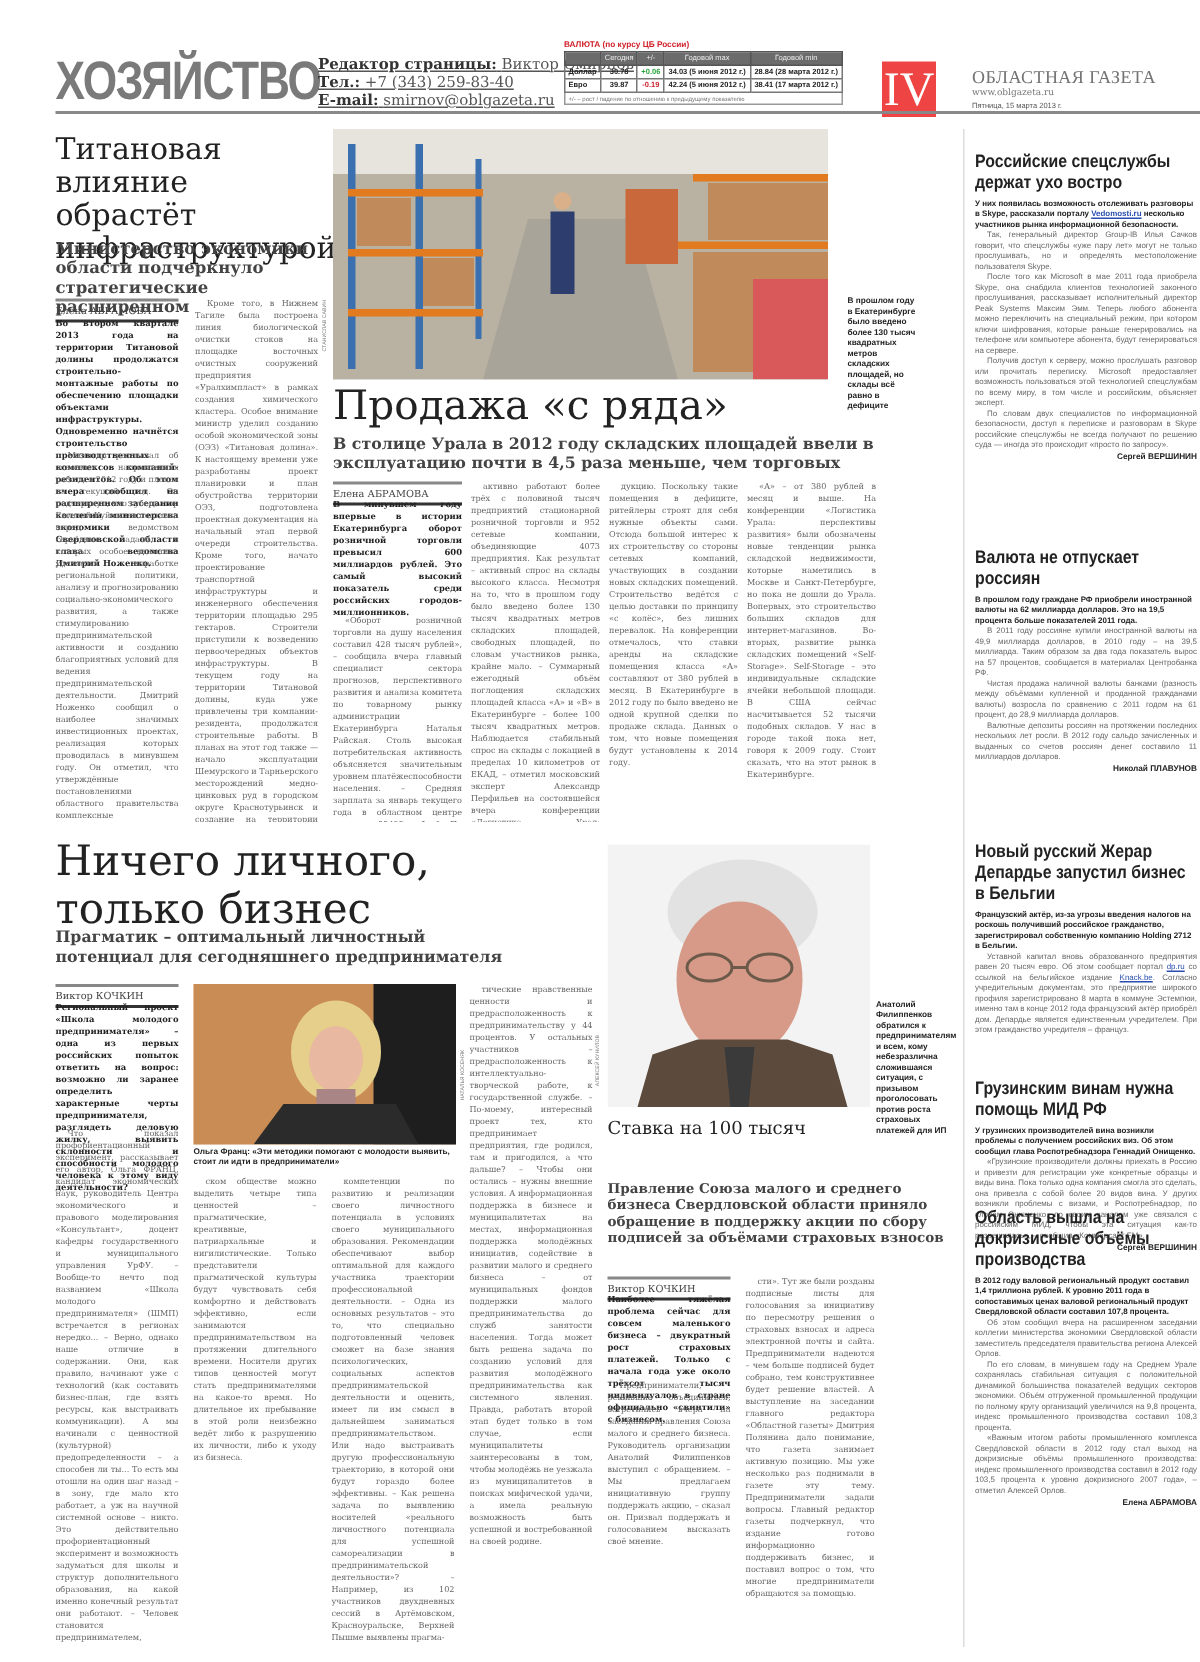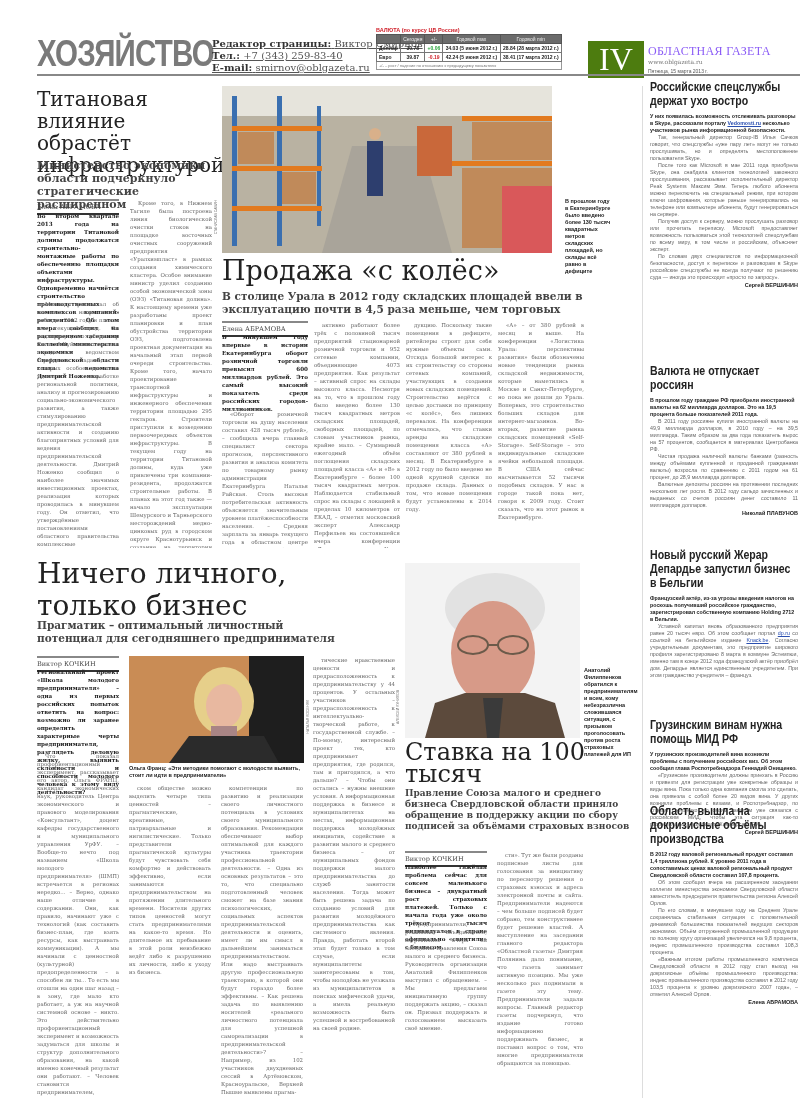--- a/index.html
+++ b/index.html
@@ -17,22 +17,22 @@
   .fx { left: 376px; top: 27px; width: 186px; }
   .fx-title { font-family: "Liberation Sans", sans-serif; font-weight: bold; font-size: 5.5px; color: #d0202a; margin-bottom: 1px; }
   .fx table { border-collapse: collapse; width: 100%; font-family: "Liberation Sans", sans-serif; font-size: 5px; }
   .fx th { background: #6b6b6b; color: #eee; font-weight: normal; padding: 1px 2px; border: 1px solid #555; }
   .fx td { border: 1px solid #777; padding: 1px 2px; text-align: center; font-weight: bold; color: #222; }
   .fx td.up { color: #27a33a; }
   .fx td.down { color: #d0202a; }
   .fx td.name { text-align: left; }
   .fx-note { font-size: 4px; color: #777; font-family: "Liberation Sans", sans-serif; border: 1px solid #999; border-top: none; padding: 1px 2px; }
 
-  .page-num { left: 588px; top: 41px; width: 56px; height: 37px; background: #4d7c0f; color: #fff; font-family: "Liberation Serif", serif; font-size: 32px; text-align: center; line-height: 37px; }
-  .paper-name { left: 648px; top: 44px; font-family: "Liberation Serif", serif; font-size: 12px; color: #8b5cf6; letter-spacing: 0.3px; }
+  .page-num { left: 588px; top: 41px; width: 36px; height: 37px; background: #ef4444; color: #fff; font-family: "Liberation Serif", serif; font-size: 32px; text-align: center; line-height: 37px; }
+  .paper-name { left: 648px; top: 44px; font-family: "Liberation Serif", serif; font-size: 12px; color: #737373; letter-spacing: 0.3px; }
   .paper-url { left: 648px; top: 58px; font-size: 6px; color: #777; }
   .paper-date { left: 648px; top: 68px; font-family: "Liberation Sans", sans-serif; font-size: 5px; color: #555; }
 
   
   .headline-serif { font-family: "DejaVu Serif", serif; color: #222; font-weight: normal; }
   .deck { font-family: "DejaVu Serif", serif; color: #444; font-weight: bold; }
   .byline { font-family: "DejaVu Serif", serif; font-size: 6.5px; color: #444; border-top: 2px solid #888; border-bottom: 2px solid #333; padding: 2px 0; }
   .lead { font-family: "DejaVu Serif", serif; font-weight: bold; font-size: 5.6px; line-height: 8px; color: #222; text-align: justify; }
   .body-text { font-family: "DejaVu Serif", serif; font-size: 5.4px; line-height: 8px; color: #666; text-align: justify; text-indent: 8px; }
   .col-text { overflow: hidden; }
@@ -74,21 +74,21 @@
   .a3-col1 { left: 37px; top: 752px; width: 82px; height: 345px; }
   .a3-photo { left: 129px; top: 656px; width: 175px; height: 107px; overflow: hidden; background: linear-gradient(90deg, #c98c55 0%, #d8a274 45%, #7a5a44 70%, #1c1c1c 100%); }
   .a3-caption { left: 129px; top: 765px; width: 180px; font-family: "Liberation Sans", sans-serif; font-weight: bold; font-size: 5.5px; line-height: 7px; color: #222; }
   .a3-col2 { left: 129px; top: 784px; width: 82px; height: 313px; }
   .a3-col3 { left: 221px; top: 784px; width: 82px; height: 313px; }
   .a3-col4 { left: 313px; top: 656px; width: 82px; height: 441px; }
 
   
   .a4-photo { left: 405px; top: 563px; width: 175px; height: 175px; overflow: hidden; background: radial-gradient(circle at 50% 45%, #d9a393 0 28%, #ebebeb 29% 45%, #fafafa 60%); }
   .a4-caption { left: 584px; top: 667px; width: 50px; font-family: "Liberation Sans", sans-serif; font-weight: bold; font-size: 5.5px; line-height: 7px; color: #222; }
-  .a4-title { left: 405px; top: 741px; width: 200px; font-size: 24px; line-height: 22px; }
+  .a4-title { left: 405px; top: 741px; width: 200px; font-size: 12px; line-height: 22px; }
   .a4-deck { left: 405px; top: 788px; width: 230px; font-size: 9px; line-height: 11px; }
   .a4-byline { left: 405px; top: 851px; width: 82px; }
   .a4-lead { left: 405px; top: 863px; width: 82px; }
   .a4-col1b { left: 405px; top: 920px; width: 82px; height: 177px; }
   .a4-col2 { left: 497px; top: 851px; width: 86px; height: 246px; }
 
   .photo-credit { font-family: "Liberation Sans", sans-serif; font-size: 3.5px; color: #777; writing-mode: vertical-rl; transform: rotate(180deg); }
 </style>
 </head>
 <body>
@@ -172,59 +172,59 @@
     <polygon points="100,167 230,167 200,60 130,60" fill="#a9a49a"></polygon>
     <rect x="145" y="55" width="16" height="55" fill="#2d3e6e"></rect>
     <circle cx="153" cy="48" r="6" fill="#d9b08a"></circle>
     <rect x="195" y="40" width="35" height="50" fill="#c9683a"></rect>
     <rect x="280" y="100" width="50" height="67" fill="#d9585a"></rect>
   </svg>
 </div>
 <div class="abs photo-credit" style="left:214px;top:200px;">СТАНИСЛАВ САВИН</div>
 <div class="abs wh-caption">В прошлом году в Екатеринбурге было введено более 130 тысяч квадратных метров складских площадей, но склады всё равно в дефиците</div>
 
-<h1 class="abs headline-serif a2-title">Продажа «с колёс»</h1>
+<h1 class="abs headline-serif a2-title">Продажа «с ряда»</h1>
 <h2 class="abs deck a2-deck">В столице Урала в 2012 году складских площадей ввели в эксплуатацию почти в 4,5 раза меньше, чем торговых</h2>
 <div class="abs byline a2-byline">Елена АБРАМОВА</div>
 <p class="abs lead a2-lead">В минувшем году впервые в истории Екатеринбурга оборот розничной торговли превысил 600 миллиардов рублей. Это самый высокий показатель среди российских городов-миллионников.</p>
 <div class="abs col-text a2-col1b">
   <p class="body-text">«Оборот розничной торговли на душу населения составил 428 тысяч рублей», – сообщила вчера главный специалист сектора прогнозов, перспективного развития и анализа комитета по товарному рынку администрации Екатеринбурга Наталья Райская. Столь высокая потребительская активность объясняется значительным уровнем платёжеспособности населения. – Средняя зарплата за январь текущего года в областном центре достигла 33423 рублей. По этому показателю мы существенно обогнали соседние города, – отметила Наталья Райская. По её словам, на 1 января 2013 года обеспеченность торговыми площадями в Екатеринбурге — 1189 квадратных метров на тысячу жителей. У нас</p>
 </div>
 <div class="abs col-text a2-col2">
   <p class="body-text">активно работают более трёх с половиной тысяч предприятий стационарной розничной торговли и 952 сетевые компании, объединяющие 4073 предприятия. Как результат – активный спрос на склады высокого класса. Несмотря на то, что в прошлом году было введено более 130 тысяч квадратных метров складских площадей, свободных площадей, по словам участников рынка, крайне мало. – Суммарный ежегодный объём поглощения складских площадей класса «А» и «В» в Екатеринбурге – более 100 тысяч квадратных метров. Наблюдается стабильный спрос на склады с локацией в пределах 10 километров от ЕКАД, – отметил московский эксперт Александр Перфильев на состоявшейся вчера конференции «Логистика. Урал: перспективы развития». Он подчеркнул, что возрастает спрос не просто на качественно оборудованные помещения, а на склады с определёнными температурными режимами, так как всё больше потребителей хочет покупать не замороженную, а охлаждённую про-</p>
 </div>
 <div class="abs col-text a2-col3">
   <p class="body-text">дукцию. Поскольку такие помещения в дефиците, ритейлеры строят для себя нужные объекты сами. Отсюда большой интерес к их строительству со стороны сетевых компаний, участвующих в создании новых складских помещений. Строительство ведётся с целью доставки по принципу «с колёс», без лишних перевалок. На конференции отмечалось, что ставки аренды на складские помещения класса «А» составляют от 380 рублей в месяц. В Екатеринбурге в 2012 году по было введено не одной крупной сделки по продаже склада. Данных о том, что новые помещения будут установлены к 2014 году.</p>
 </div>
 <div class="abs col-text a2-col4">
   <p class="body-text">«А» – от 380 рублей в месяц и выше. На конференции «Логистика Урала: перспективы развития» были обозначены новые тенденции рынка складской недвижимости, которые наметились в Москве и Санкт-Петербурге, но пока не дошли до Урала. Вопервых, это строительство больших складов для интернет-магазинов. Во-вторых, развитие рынка складских помещений «Self-Storage». Self-Storage – это индивидуальные складские ячейки небольшой площади. В США сейчас насчитывается 52 тысячи подобных складов. У нас в городе такой пока нет, говоря к 2009 году. Стоит сказать, что на этот рынок в Екатеринбурге.</p>
 </div>
 
 <div class="abs vrule"></div>
 
-<div class="abs rs" style="top:80px;">
+<div class="abs rs" style="top:100px;">
   <div class="rs-title">Российские спецслужбы держат ухо востро</div>
   <div class="rs-lead"><span>У них появилась возможность отслеживать разговоры в Skype, рассказали порталу </span><span class="rs-link">Vedomosti.ru</span><span> несколько участников рынка информационной безопасности.</span></div>
   <p class="rs-body">Так, генеральный директор Group-IB Илья Сачков говорит, что спецслужбы «уже пару лет» могут не только прослушивать, но и определять местоположение пользователя Skype.</p>
   <p class="rs-body">После того как Microsoft в мае 2011 года приобрела Skype, она снабдила клиентов технологией законного прослушивания, рассказывает исполнительный директор Peak Systems Максим Эмм. Теперь любого абонента можно переключить на специальный режим, при котором ключи шифрования, которые раньше генерировались на телефоне или компьютере абонента, будут генерироваться на сервере.</p>
   <p class="rs-body">Получив доступ к серверу, можно прослушать разговор или прочитать переписку. Microsoft предоставляет возможность пользоваться этой технологией спецслужбам по всему миру, в том числе и российским, объясняет эксперт.</p>
   <p class="rs-body">По словам двух специалистов по информационной безопасности, доступ к переписке и разговорам в Skype российские спецслужбы не всегда получают по решению суда — иногда это происходит «просто по запросу».</p>
   <div class="rs-author">Сергей ВЕРШИНИН</div>
 </div>
 
 <div class="abs rs" style="top:364px;">
   <div class="rs-title">Валюта не отпускает россиян</div>
   <div class="rs-lead">В прошлом году граждане РФ приобрели иностранной валюты на 62 миллиарда долларов. Это на 19,5 процента больше показателей 2011 года.</div>
   <p class="rs-body">В 2011 году россияне купили иностранной валюты на 49,9 миллиарда долларов, в 2010 году – на 39,5 миллиарда. Таким образом за два года показатель вырос на 57 процентов, сообщается в материалах Центробанка РФ.</p>
   <p class="rs-body">Чистая продажа наличной валюты банками (разность между объёмами купленной и проданной гражданами валюты) возросла по сравнению с 2011 годом на 61 процент, до 28,9 миллиарда долларов.</p>
   <p class="rs-body">Валютные депозиты россиян на протяжении последних нескольких лет росли. В 2012 году сальдо зачисленных и выданных со счетов россиян денег составило 11 миллиардов долларов.</p>
   <div class="rs-author">Николай ПЛАВУНОВ</div>
 </div>
 
-<div class="abs rs" style="top:548px;">
+<div class="abs rs" style="top:560px;">
   <div class="rs-title">Новый русский Жерар Депардье запустил бизнес в Бельгии</div>
   <div class="rs-lead">Французский актёр, из-за угрозы введения налогов на роскошь получивший российское гражданство, зарегистрировал собственную компанию Holding 2712 в Бельгии.</div>
   <p class="rs-body"><span>Уставной капитал вновь образованного предприятия равен 20 тысяч евро. Об этом сообщает портал </span><span class="rs-link">dp.ru</span><span> со ссылкой на бельгийское издание </span><span class="rs-link">Knack.be</span><span>. Согласно учредительным документам, это предприятие широкого профиля зарегистрировано 8 марта в коммуне Эстемпюи, именно там в конце 2012 года французский актёр приобрёл дом. Депардье является единственным учредителем. При этом гражданство учредителя – француз.</span></p>
 </div>
 
 <div class="abs rs" style="top:718px;">
   <div class="rs-title">Грузинским винам нужна помощь МИД РФ</div>
   <div class="rs-lead">У грузинских производителей вина возникли проблемы с получением российских виз. Об этом сообщил глава Роспотребнадзора Геннадий Онищенко.</div>
   <p class="rs-body">«Грузинские производители должны приехать в Россию и привезти для регистрации уже конкретные образцы и виды вина. Пока только одна компания смогла это сделать, она привезла с собой более 20 видов вина. У других возникли проблемы с визами, и Роспотребнадзор, по словам Онищенко, по своим каналам уже связался с российским МИД, чтобы эта ситуация как-то разрешилась», – сообщил «Коммерсант FM».</p>
   <div class="rs-author">Сергей ВЕРШИНИН</div>

